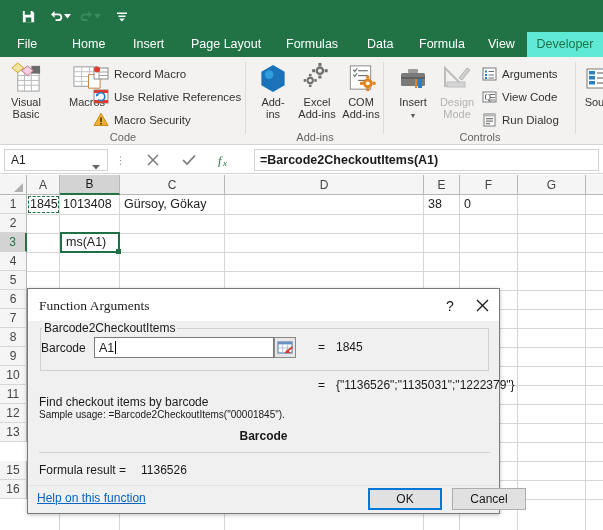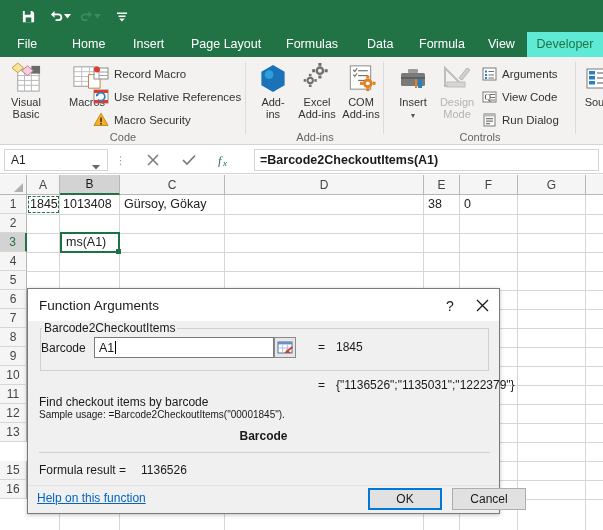--- a/index.html
+++ b/index.html
@@ -132,20 +132,21 @@
 
   
   .dlg {
     position:absolute; left:27px; top:288px; width:473px; height:226px;
     background:#f0f0f0; border:1px solid #7a7a7a;
     box-shadow:0 1px 4px rgba(0,0,0,.25);
   }
   .dlg-title {
     position:absolute; left:0; top:0; width:100%; height:33px; background:#fff;
     border-bottom:1px solid #efefef;
+    font-family:Liberation Serif, serif;
   }
   .dlg-title .t {
     position:absolute; left:11px; top:9px; font-size:13.5px; color:#1a1a1a;
   }
   .dlg-help, .dlg-close {
     position:absolute; top:0; height:33px; width:32px;
     display:flex; align-items:center; justify-content:center; cursor:default;
     font-size:14px; color:#1a1a1a;
   }
   .dlg-help { right:33px; }

